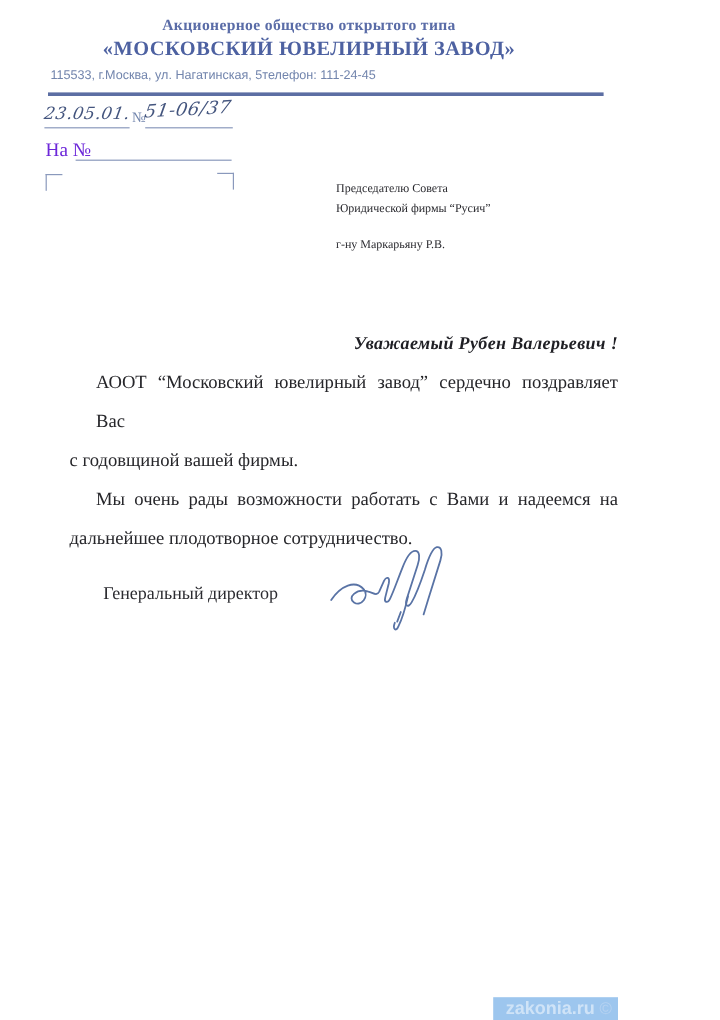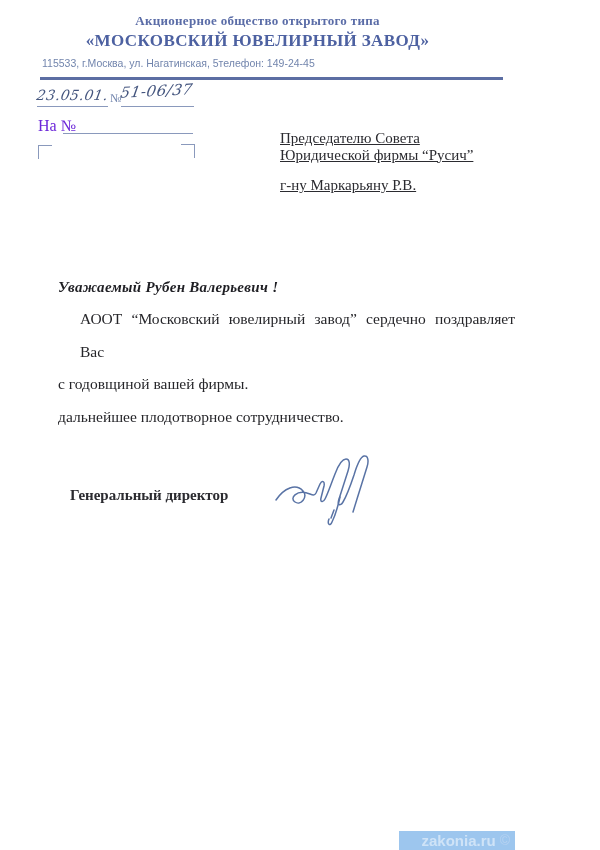--- a/index.html
+++ b/index.html
@@ -26,56 +26,56 @@
   .date-field .hw{font-size:14px;}
   .no-label{position:absolute;left:110px;top:91px;font-size:12px;color:#7285ad;}
   .num-field{position:absolute;left:121px;top:82px;width:73px;height:24px;border-bottom:1px solid #8a99bc;}
   .num-field .hw{font-size:15px;transform:skewX(-12deg) rotate(-3deg);}
   .reply-row{position:absolute;left:38px;top:117px;font-size:16px;color:#6d28d9;}
   .reply-line{position:absolute;left:63px;top:133px;width:130px;border-bottom:1px solid #8a99bc;}
   .corner{position:absolute;width:13px;height:13px;}
   .corner-left{left:38px;top:145px;border-left:1px solid #8a99bc;border-top:1px solid #8a99bc;}
   .corner-right{left:181px;top:144px;border-right:1px solid #8a99bc;border-top:1px solid #8a99bc;}
   
-  .addressee{position:absolute;left:280px;top:130px;font-size:15px;color:#2b2b30;line-height:16.5px;text-decoration:underline;}
+  .addressee{position:absolute;left:280px;top:150px;font-size:10px;color:#2b2b30;line-height:16.5px;}
   .addressee .blank-gap{margin-top:14px;}
   
   .salutation{
-    position:absolute;left:58px;top:279px;width:457px;text-align:left;
+    position:absolute;left:58px;top:279px;width:457px;text-align:right;
     font-size:15px;font-weight:bold;font-style:italic;color:#1f1f24;letter-spacing:.3px;
   }
   .body-block{position:absolute;left:58px;top:303px;width:457px;font-size:15.5px;line-height:32.5px;color:#26262a;}
   .line{white-space:nowrap;}
   .line.justify{white-space:normal;text-align:justify;text-align-last:justify;}
   .line.indent{padding-left:22px;}
   
-  .sig-title{position:absolute;left:70px;top:487px;font-size:15px;color:#2b2b30;font-weight:bold;}
+  .sig-title{position:absolute;left:86px;top:487px;font-size:15px;color:#2b2b30;}
   .sig-name{position:absolute;left:375px;top:487px;font-size:15px;color:#2b2b30;}
   .sig-svg{position:absolute;left:270px;top:450px;}
   
   .watermark{
     position:absolute;top:831px;right:0;height:19px;
-    display:flex;align-items:center;gap:4px;padding:0 5px 0 22px;
+    display:flex;align-items:center;gap:4px;padding:0 5px 0 10px;
     background:#9dc6ee;font-family:"Liberation Sans",sans-serif;
     font-size:15px;font-weight:bold;color:#cfe3f7;line-height:19px;
   }
   .watermark .copy{color:#b6d2f1;font-weight:normal;font-size:14px;}
 </style>
 </head>
 <body>
 
 <div class="page">
 
   <div class="lh-head">
     <div class="org-type">Акционерное общество открытого типа</div>
     <div class="org-name">«МОСКОВСКИЙ ЮВЕЛИРНЫЙ ЗАВОД»</div>
   </div>
   <div class="address-row">
     <span>115533, г.Москва, ул. Нагатинская, 5</span>
-    <span>телефон: 149-24-45</span>
+    <span>телефон: 111-24-45</span>
   </div>
   <div class="lh-rule"></div>
 
   <div class="date-field">
     <span class="hw">23.05.01.</span>
   </div>
   <div class="no-label">№</div>
   <div class="num-field">
     <span class="hw">51-06/37</span>
   </div>
@@ -87,20 +87,21 @@
   <div class="addressee">
     <div>Председателю  Совета</div>
     <div>Юридической фирмы “Русич”</div>
     <div class="blank-gap">г-ну Маркарьяну Р.В.</div>
   </div>
 
   <div class="salutation">Уважаемый Рубен Валерьевич !</div>
   <div class="body-block">
     <div class="line justify indent">АООТ “Московский ювелирный завод” сердечно поздравляет Вас</div>
     <div class="line">с годовщиной вашей фирмы.</div>
+    <div class="line justify indent">Мы очень рады возможности работать с Вами и надеемся на</div>
     <div class="line">дальнейшее плодотворное сотрудничество.</div>
   </div>
 
   <div class="sig-title">Генеральный директор</div>
   <svg class="sig-svg" width="110" height="78" viewBox="0 0 110 78" fill="none">
     <g stroke="#5973a5" stroke-width="1.5" stroke-linecap="round" fill="none">
       <path d="M6,50 C14,38 26,33 33,41 C38,47 31,56 25,52 C19,48 27,40 37,43 C41,44 44,47 46,43 L50,34 C52,30 55,31 54,36 L51,48 C50,52 53,53 55,49 C58,43 61,34 65,24 C68,16 72,9 76,9 C80,9 80,15 78,21 L69,49 C67,55 70,57 73,52 C76,47 80,37 84,25 C87,15 90,7 94,6 C98,5 99,11 97,17 L87,49 L83,62"></path>
       <path d="M70,47 C68,56 65,66 62,72 C60,77 57,74 59,69"></path>
       <path d="M64,60 L61,68"></path>
     </g>

